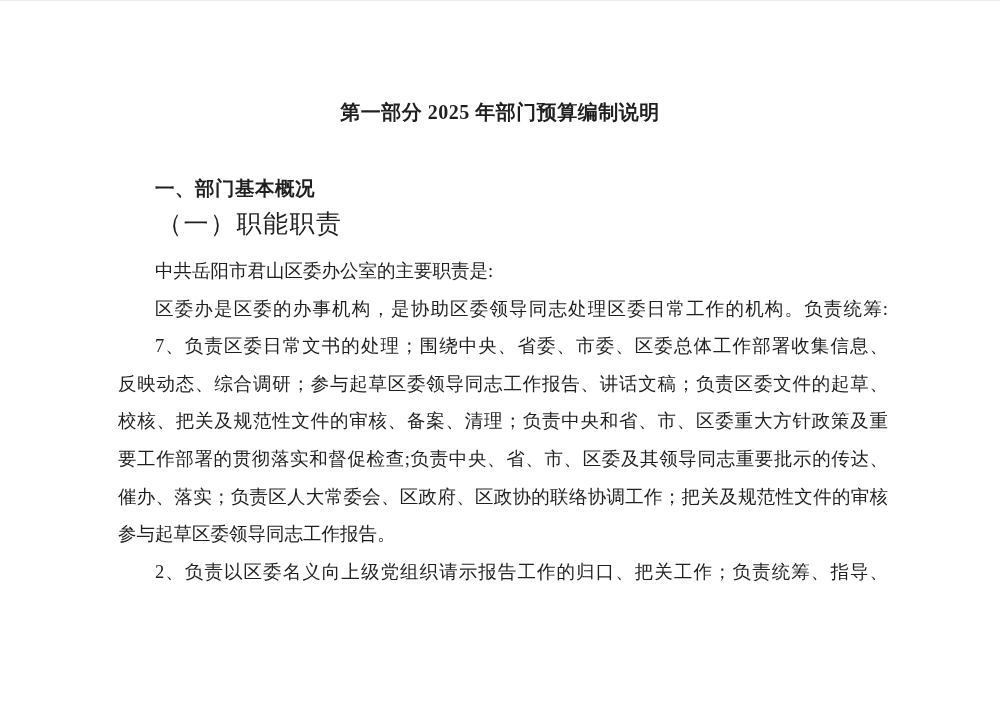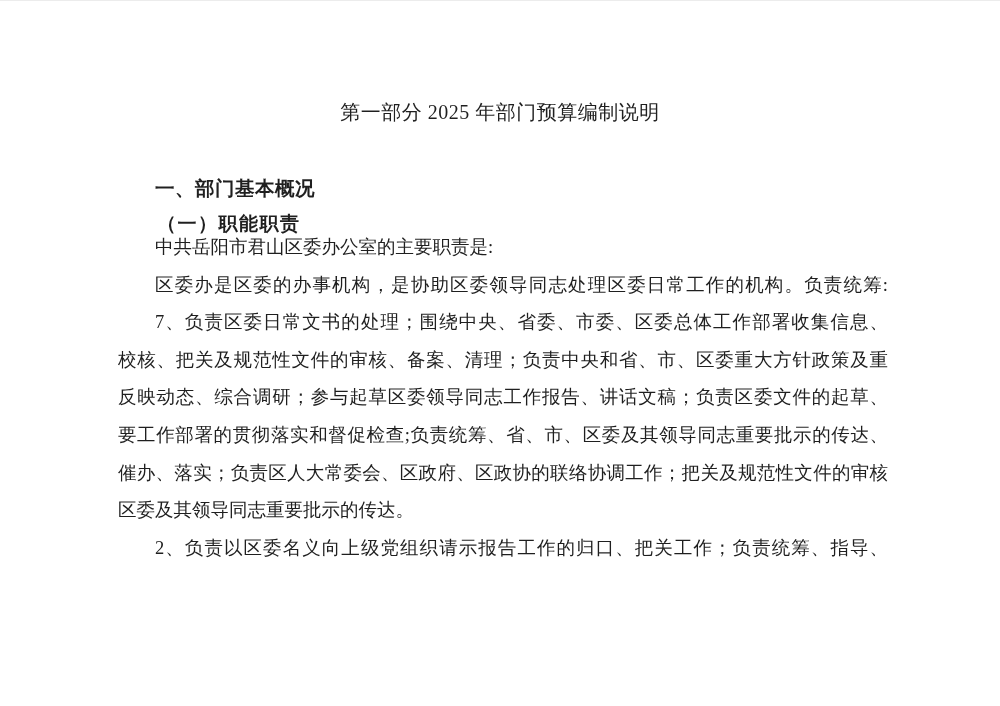--- a/index.html
+++ b/index.html
@@ -18,47 +18,47 @@
     color: #1f1f1f;
   }
   .doc-title {
     position: absolute;
     top: 96px;
     left: 0;
     width: 100%;
     text-align: center;
     font-size: 20px;
     line-height: 30px;
-    font-weight: normal;
+    font-weight: bold;
     letter-spacing: 0.5px;
     white-space: pre;
   }
   .section-heading {
     position: absolute;
     top: 175px;
     left: 155px;
     font-size: 19.5px;
     line-height: 24px;
     font-weight: bold;
     font-family: "Liberation Sans", "DejaVu Sans", sans-serif;
     letter-spacing: 0.5px;
   }
   .subsection-heading {
     position: absolute;
     top: 211px;
     left: 157px;
-    font-size: 19px;
+    font-size: 25px;
     line-height: 24px;
-    font-weight: bold;
+    font-weight: normal;
     letter-spacing: 1.5px;
     text-align: right;
   }
   .body-text {
     position: absolute;
-    top: 228px;
+    top: 252px;
     left: 118px;
     width: 770px;
     font-size: 18.5px;
   }
   .line {
     height: 37.6px;
     line-height: 37.6px;
     text-align: justify;
     text-align-last: left;
     white-space: nowrap;
@@ -79,20 +79,20 @@
   <div class="doc-title">第一部分 2025 年部门预算编制说明</div>
 
   <div class="section-heading">一、部门基本概况</div>
 
   <div class="subsection-heading">（一）职能职责</div>
 
   <div class="body-text">
       <div class="line indent">中共岳阳市君山区委办公室的主要职责是:</div>
       <div class="line indent stretch">区委办是区委的办事机构，是协助区委领导同志处理区委日常工作的机构。负责统筹:</div>
       <div class="line indent stretch">7、负责区委日常文书的处理；围绕中央、省委、市委、区委总体工作部署收集信息、</div>
+      <div class="line stretch">反映动态、综合调研；参与起草区委领导同志工作报告、讲话文稿；负责区委文件的起草、</div>
       <div class="line stretch">校核、把关及规范性文件的审核、备案、清理；负责中央和省、市、区委重大方针政策及重</div>
-      <div class="line stretch">反映动态、综合调研；参与起草区委领导同志工作报告、讲话文稿；负责区委文件的起草、</div>
-      <div class="line stretch">要工作部署的贯彻落实和督促检查;负责统筹、省、市、区委及其领导同志重要批示的传达、</div>
+      <div class="line stretch">要工作部署的贯彻落实和督促检查;负责中央、省、市、区委及其领导同志重要批示的传达、</div>
       <div class="line stretch">催办、落实；负责区人大常委会、区政府、区政协的联络协调工作；把关及规范性文件的审核</div>
-      <div class="line">区委及其领导同志重要批示的传达。</div>
+      <div class="line">参与起草区委领导同志工作报告。</div>
       <div class="line indent stretch">2、负责以区委名义向上级党组织请示报告工作的归口、把关工作；负责统筹、指导、</div>
     </div>
 </div>
 
 </body></html>

